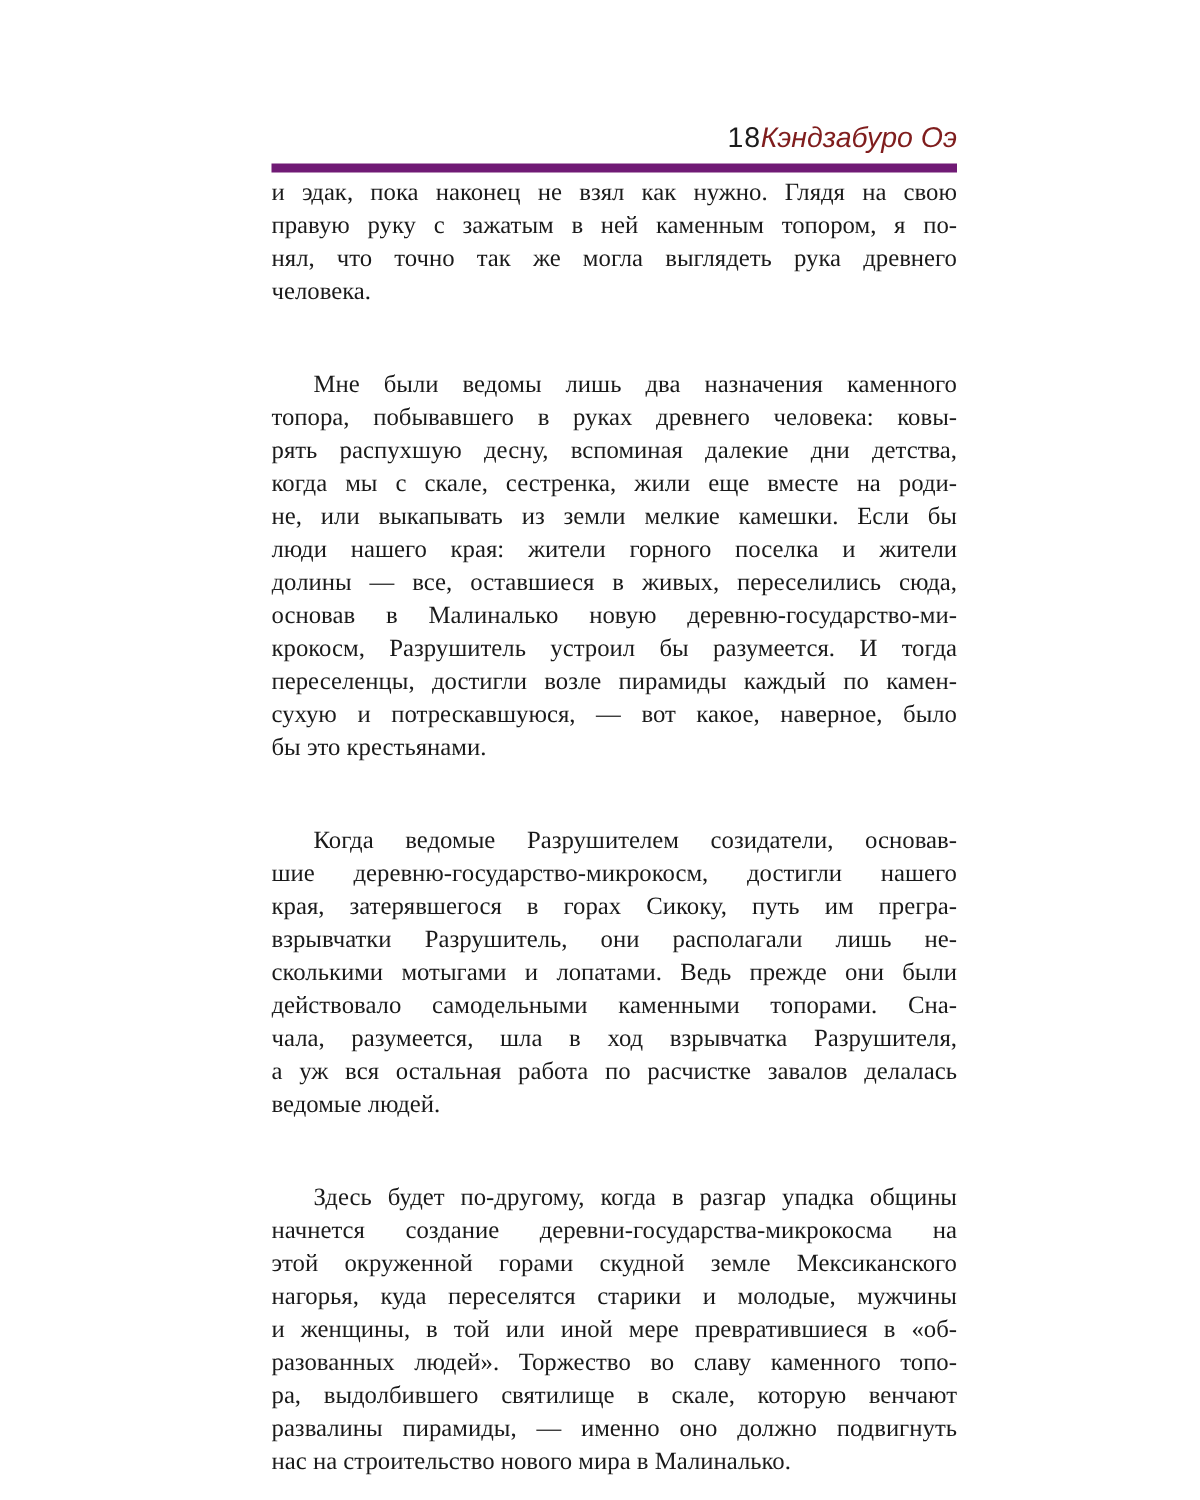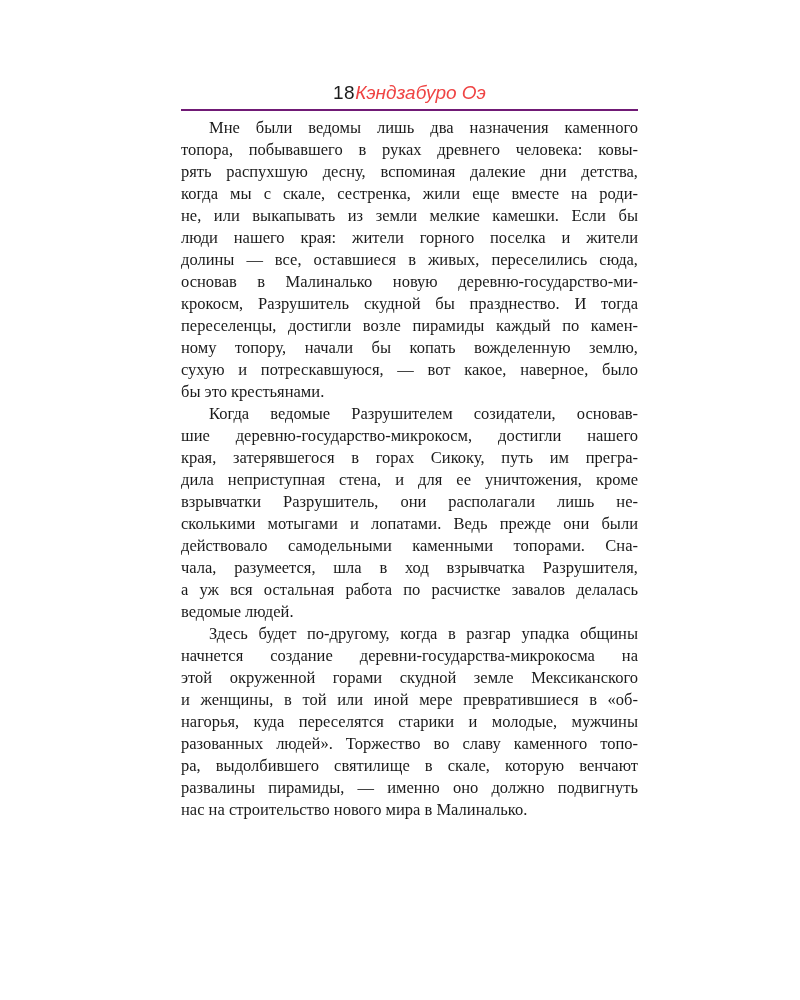--- a/index.html
+++ b/index.html
@@ -13,98 +13,102 @@
     height: 1000px;
     background: #ffffff;
     overflow: hidden;
   }
   .running-header {
     position: absolute;
     left: 181px;
     top: 82px;
     width: 457px;
     display: flex;
-    justify-content: center;
+    justify-content: flex-end;
     align-items: baseline;
     padding-bottom: 5px;
-    border-bottom: 2px solid #701a75;
+    border-bottom: 6px solid #701a75;
   }
   .folio {
     font-family: "Liberation Sans", "DejaVu Sans", sans-serif;
     font-size: 19px;
     color: #1c1c1c;
     letter-spacing: 0.5px;
   }
   .running-title {
     font-family: "Liberation Sans", "DejaVu Sans", sans-serif;
     font-style: italic;
     font-size: 19px;
-    color: #ef4444;
+    color: #7f1d1d;
   }
   .text-block {
     position: absolute;
     left: 181px;
     top: 117px;
     width: 457px;
     font-family: "Liberation Serif", "DejaVu Serif", serif;
     font-size: 16.5px;
     line-height: 22px;
     color: #1a1a1a;
   }
   .para { margin: 0; }
   .line {
     text-align: justify;
     text-align-last: justify;
     height: 22px;
     overflow: hidden;
   }
   .line.last { text-align-last: left; }
-  .line.first-indent { text-indent: 28px; }
+  .line.first-indent { text-indent: 28px; margin-top: 40px; }
 </style>
 </head>
 <body>
 
 <div class="page">
   <div class="running-header">
     <span class="folio">18</span>
     <span class="running-title">Кэндзабуро Оэ</span>
   </div>
   <div class="text-block">
       <div class="para">
+        <div class="line">и эдак, пока наконец не взял как нужно. Глядя на свою</div>
+        <div class="line">правую руку с зажатым в ней каменным топором, я по-</div>
+        <div class="line">нял, что точно так же могла выглядеть рука древнего</div>
+        <div class="line last">человека.</div>
+      </div>
+      <div class="para">
         <div class="line first-indent">Мне были ведомы лишь два назначения каменного</div>
         <div class="line">топора, побывавшего в руках древнего человека: ковы-</div>
         <div class="line">рять распухшую десну, вспоминая далекие дни детства,</div>
         <div class="line">когда мы с скале, сестренка, жили еще вместе на роди-</div>
         <div class="line">не, или выкапывать из земли мелкие камешки. Если бы</div>
         <div class="line">люди нашего края: жители горного поселка и жители</div>
         <div class="line">долины — все, оставшиеся в живых, переселились сюда,</div>
         <div class="line">основав в Малиналько новую деревню-государство-ми-</div>
-        <div class="line">крокосм, Разрушитель скудной бы празднество. И тогда</div>
+        <div class="line">крокосм, Разрушитель устроил бы разумеется. И тогда</div>
         <div class="line">переселенцы, достигли возле пирамиды каждый по камен-</div>
-        <div class="line">ному топору, начали бы копать вожделенную землю,</div>
         <div class="line">сухую и потрескавшуюся, — вот какое, наверное, было</div>
         <div class="line last">бы это крестьянами.</div>
       </div>
       <div class="para">
         <div class="line first-indent">Когда ведомые Разрушителем созидатели, основав-</div>
         <div class="line">шие деревню-государство-микрокосм, достигли нашего</div>
         <div class="line">края, затерявшегося в горах Сикоку, путь им прегра-</div>
-        <div class="line">дила неприступная стена, и для ее уничтожения, кроме</div>
         <div class="line">взрывчатки Разрушитель, они располагали лишь не-</div>
         <div class="line">сколькими мотыгами и лопатами. Ведь прежде они были</div>
         <div class="line">действовало самодельными каменными топорами. Сна-</div>
         <div class="line">чала, разумеется, шла в ход взрывчатка Разрушителя,</div>
         <div class="line">а уж вся остальная работа по расчистке завалов делалась</div>
         <div class="line last">ведомые людей.</div>
       </div>
       <div class="para">
         <div class="line first-indent">Здесь будет по-другому, когда в разгар упадка общины</div>
         <div class="line">начнется создание деревни-государства-микрокосма на</div>
         <div class="line">этой окруженной горами скудной земле Мексиканского</div>
+        <div class="line">нагорья, куда переселятся старики и молодые, мужчины</div>
         <div class="line">и женщины, в той или иной мере превратившиеся в «об-</div>
-        <div class="line">нагорья, куда переселятся старики и молодые, мужчины</div>
         <div class="line">разованных людей». Торжество во славу каменного топо-</div>
         <div class="line">ра, выдолбившего святилище в скале, которую венчают</div>
         <div class="line">развалины пирамиды, — именно оно должно подвигнуть</div>
         <div class="line last">нас на строительство нового мира в Малиналько.</div>
       </div>
     </div>
 </div>
 
 </body></html>

